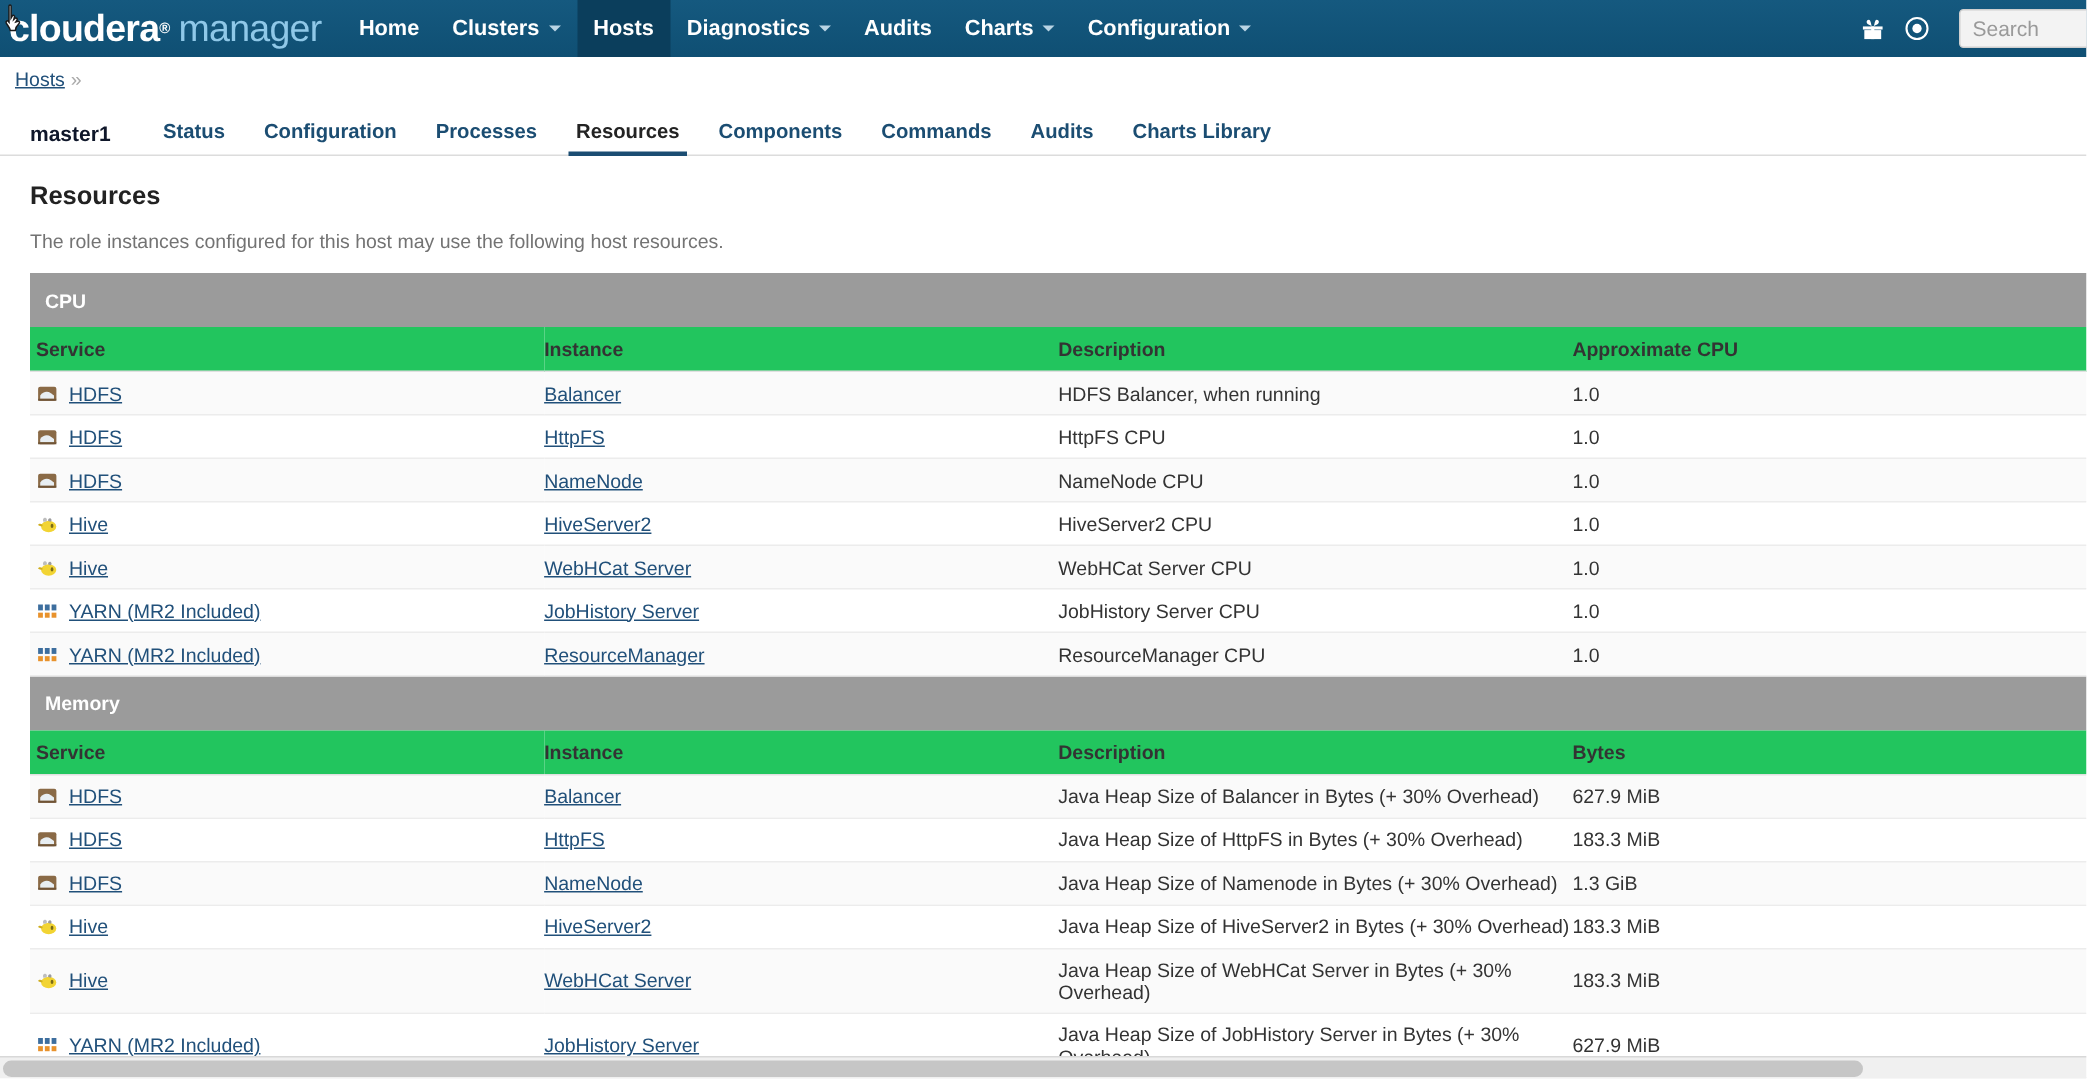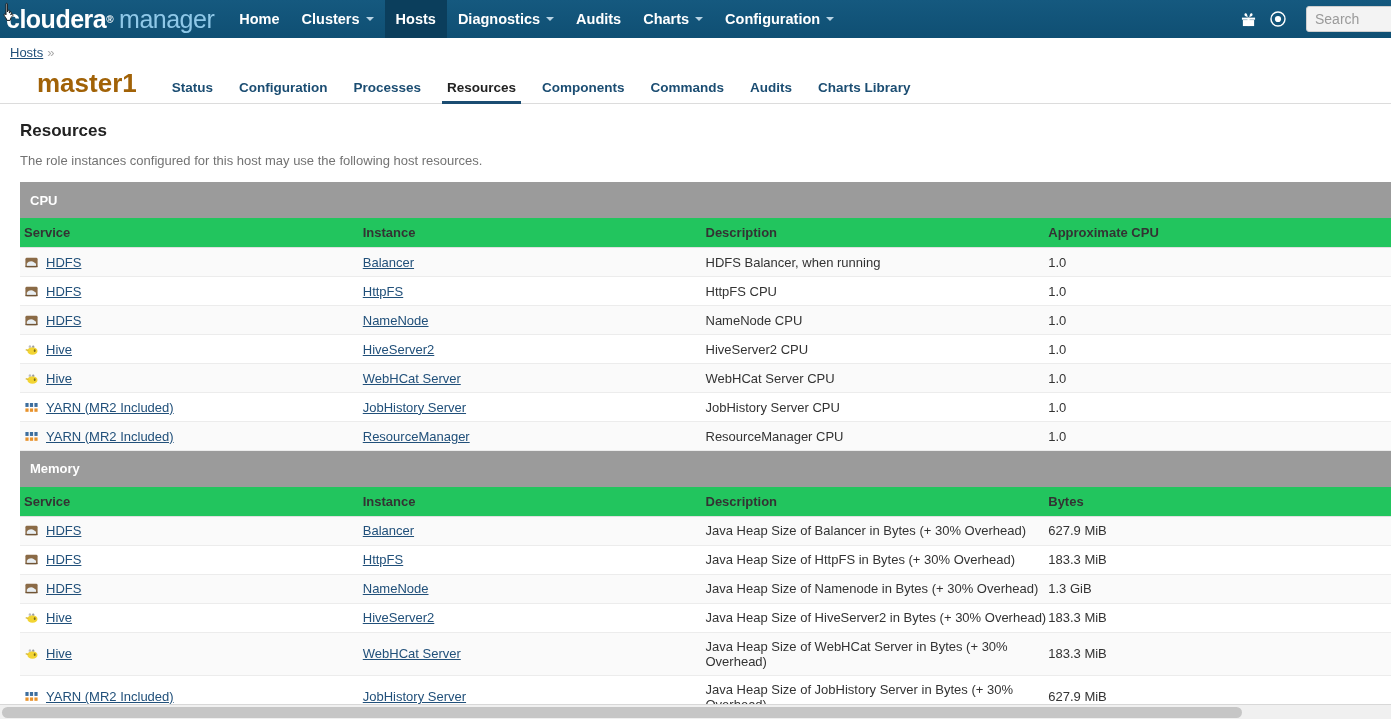--- a/index.html
+++ b/index.html
@@ -110,27 +110,26 @@
 
   
   .page-head {
     display: flex;
     align-items: flex-end;
     padding-left: 20px;
     border-bottom: 1px solid #dcdcdc;
     height: 38px;
   }
   .host-title {
-    font-size: 26px;
-    font-weight: bold;
-    color: #a16207;
+    font-size: 14px;
+    font-weight: bold;
+    color: #0f172a;
     margin-right: 22px;
     line-height: 1;
     padding-bottom: 7px;
-    margin-left: 17px;
   }
   .tabs { display: flex; align-items: flex-end; }
   .tab {
     font-size: 13.5px;
     font-weight: bold;
     color: #1b4d72;
     padding: 0 13px 8px 13px;
     cursor: pointer;
     position: relative;
     white-space: nowrap;

